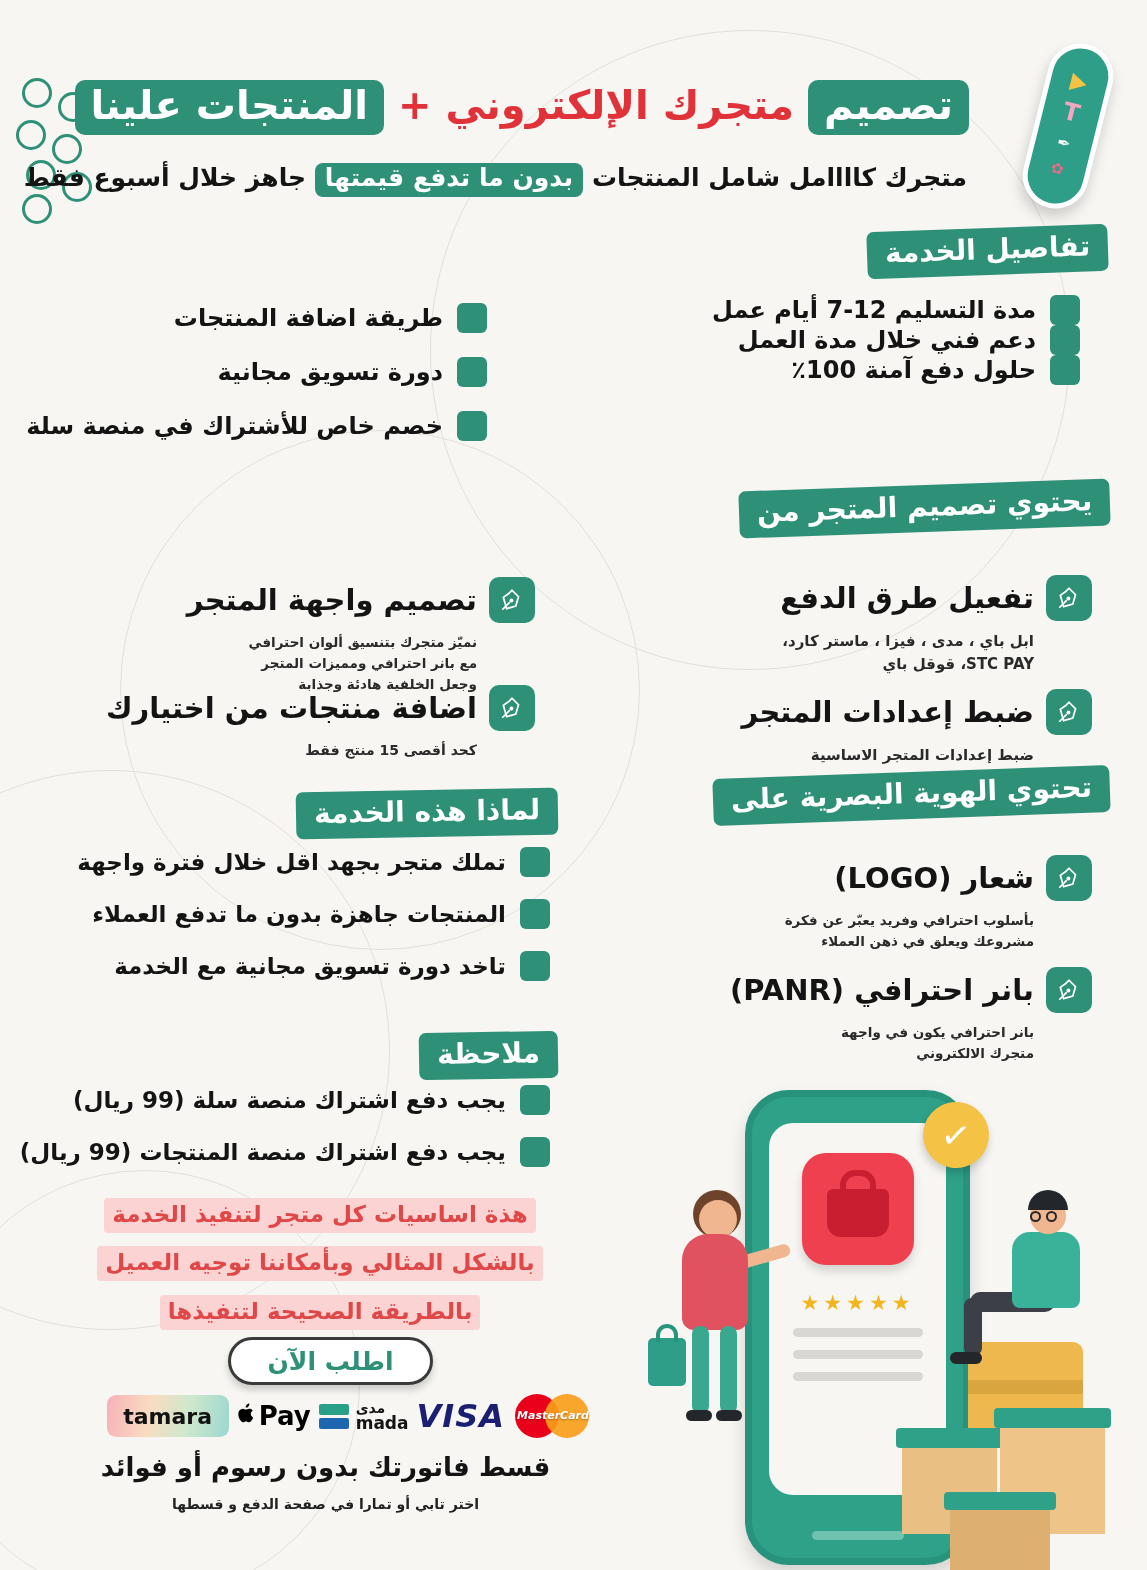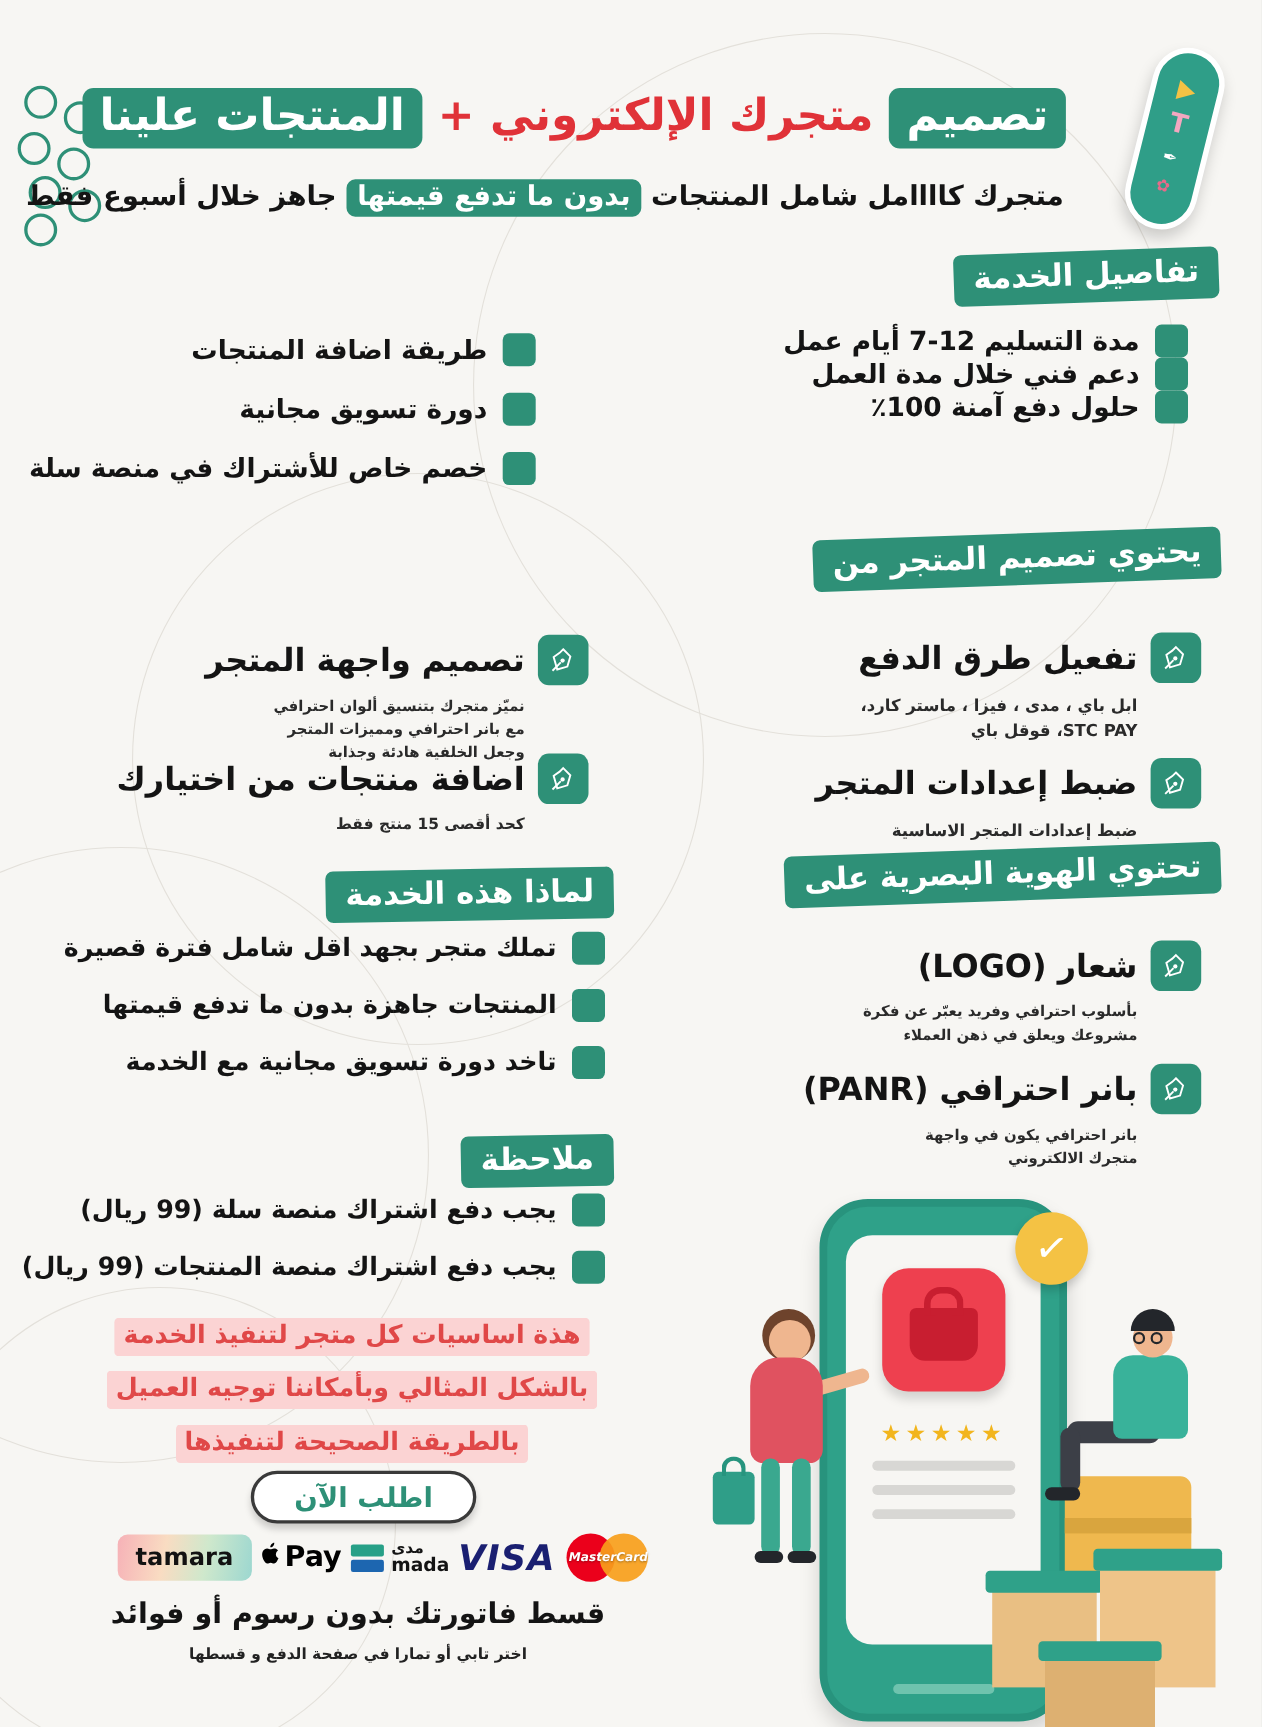--- a/index.html
+++ b/index.html
@@ -269,25 +269,25 @@
       </span>
       <span class="feature-title">اضافة منتجات من اختيارك</span>
     </div>
     <div class="feature-desc" style="width:230px;font-size:14px">كحد أقصى 15 منتج فقط</div>
   </div>
 
   <div class="section-header no-tilt" style="top:790px;right:589px">لماذا هذه الخدمة</div>
   <div class="rows" style="top:847px;right:597px;gap:22px">
     <div class="row">
       <span class="sq"></span>
-      <span class="row-label" style="font-size:23px">تملك متجر بجهد اقل شامل فترة قصيرة</span>
-    </div>
-    <div class="row">
-      <span class="sq"></span>
-      <span class="row-label" style="font-size:23px">المنتجات جاهزة بدون ما تدفع قيمتها</span>
+      <span class="row-label" style="font-size:23px">تملك متجر بجهد اقل خلال فترة واجهة</span>
+    </div>
+    <div class="row">
+      <span class="sq"></span>
+      <span class="row-label" style="font-size:23px">المنتجات جاهزة بدون ما تدفع العملاء</span>
     </div>
     <div class="row">
       <span class="sq"></span>
       <span class="row-label" style="font-size:23px">تاخد دورة تسويق مجانية مع الخدمة</span>
     </div>
   </div>
 
   <div class="section-header" style="top:772px;right:37px">تحتوي الهوية البصرية على</div>
 
   <div class="feature-block" style="top:838px;right:55px">

